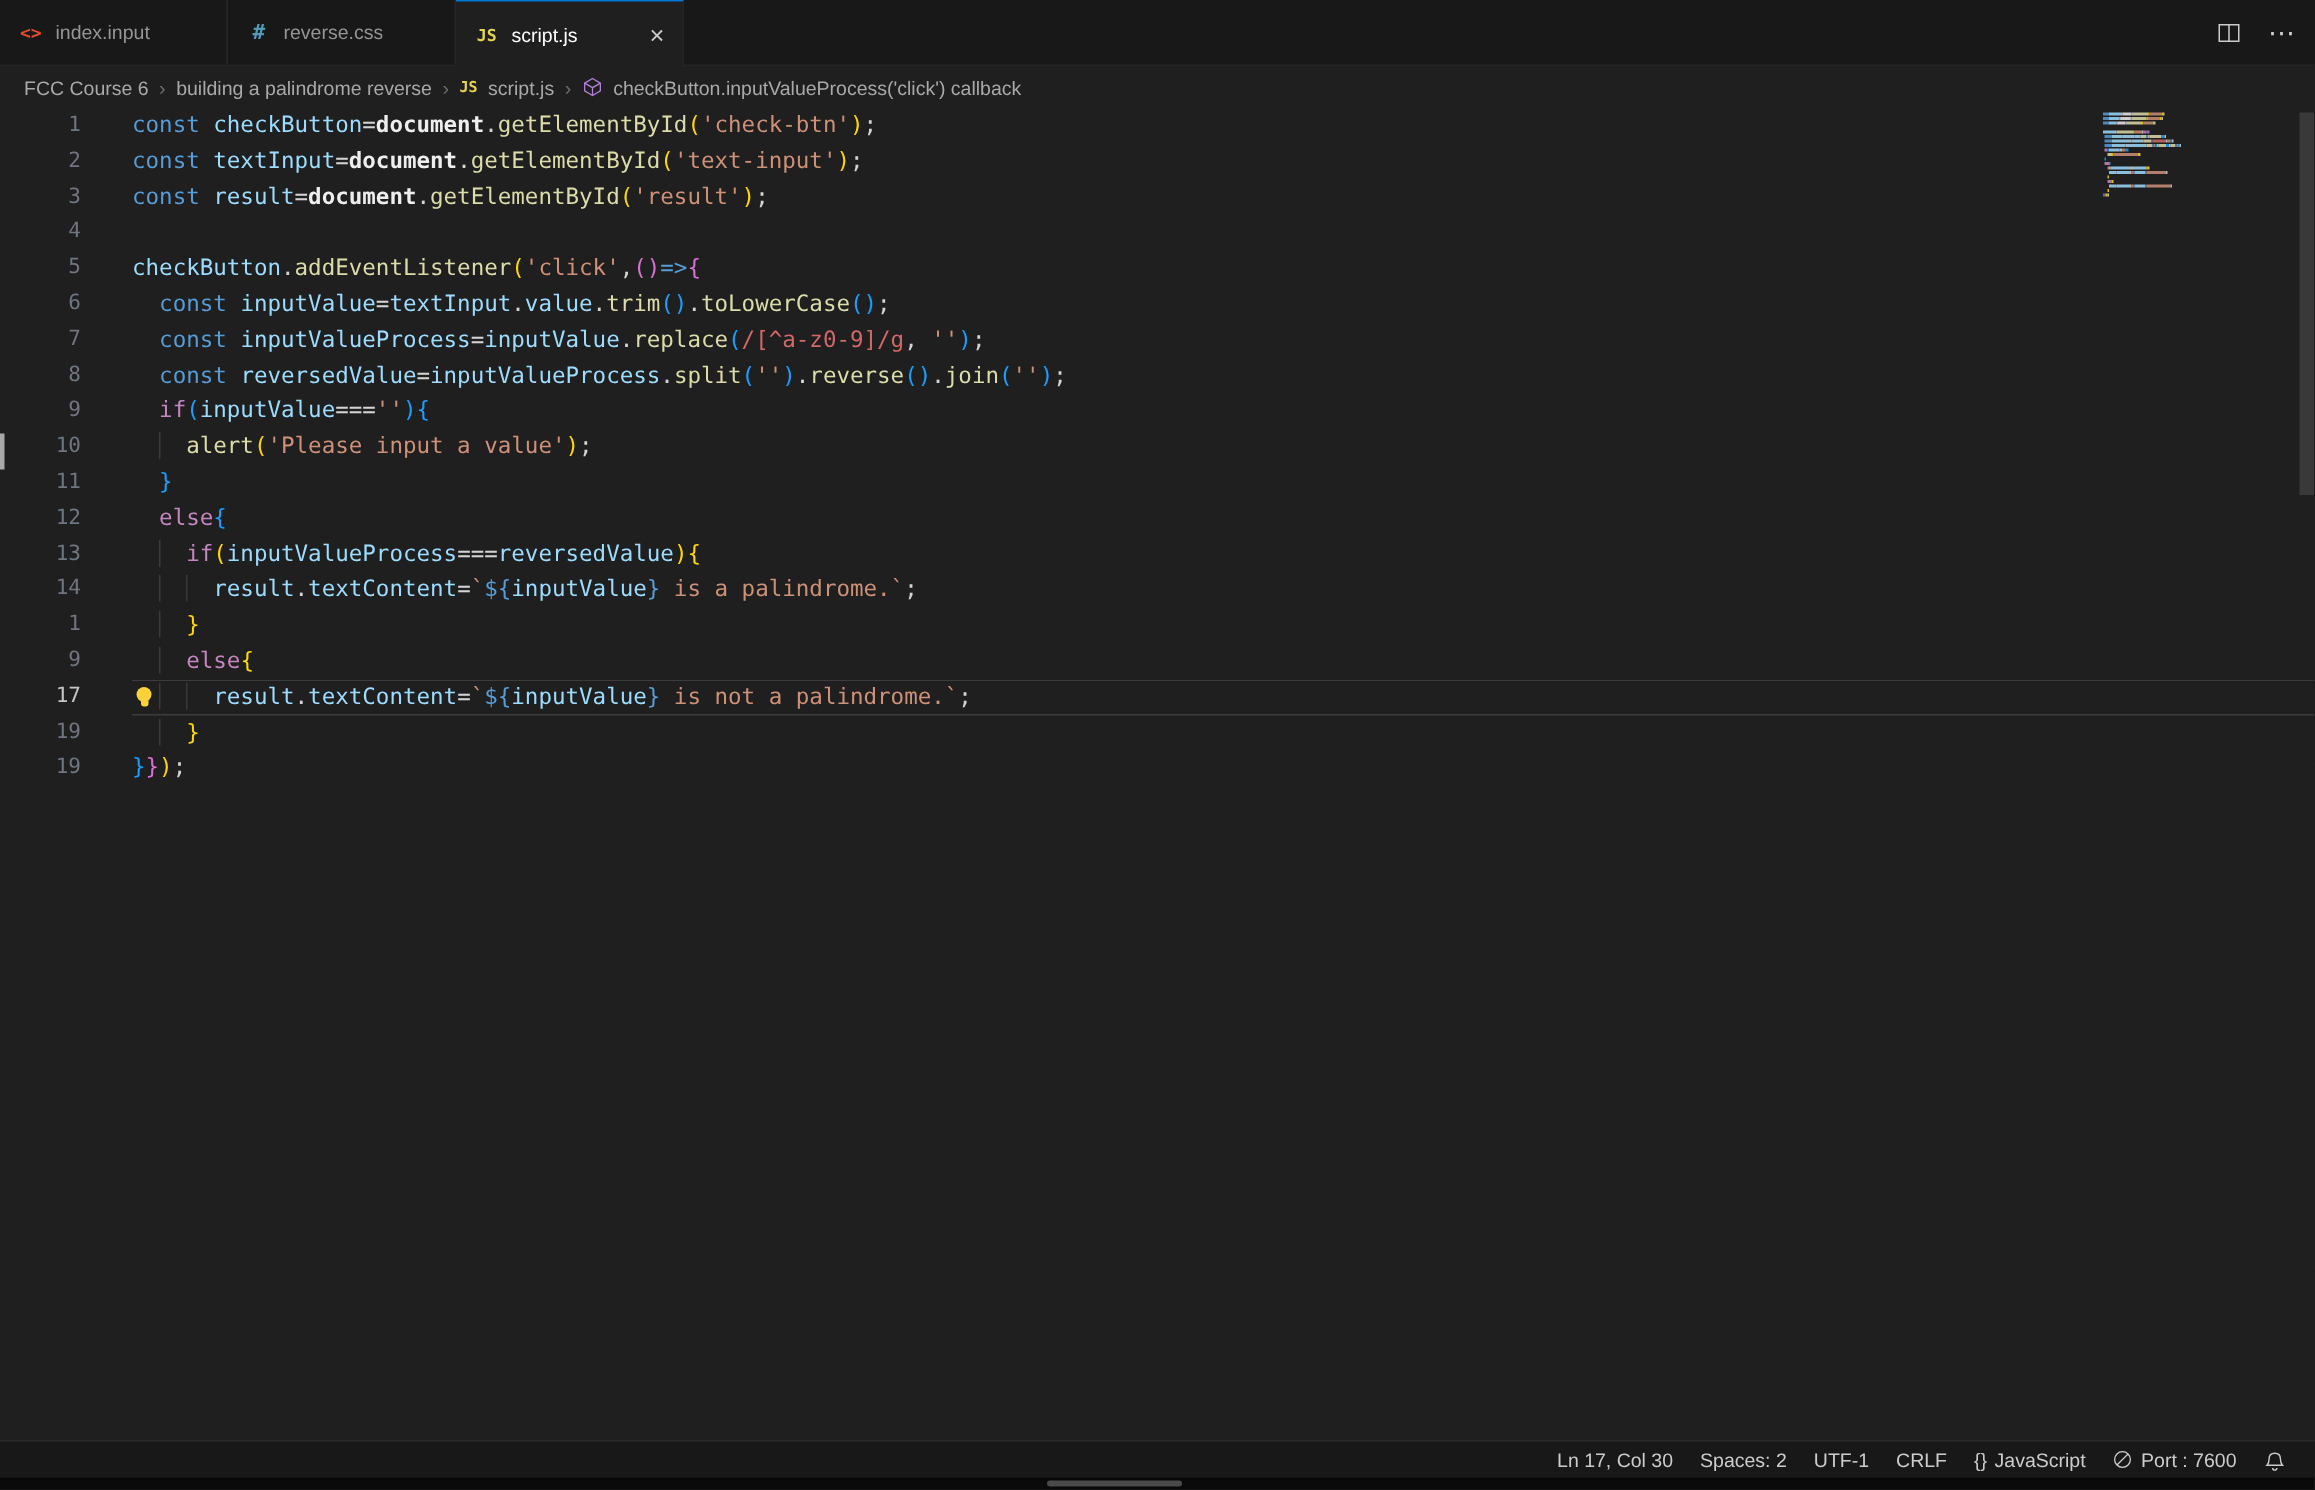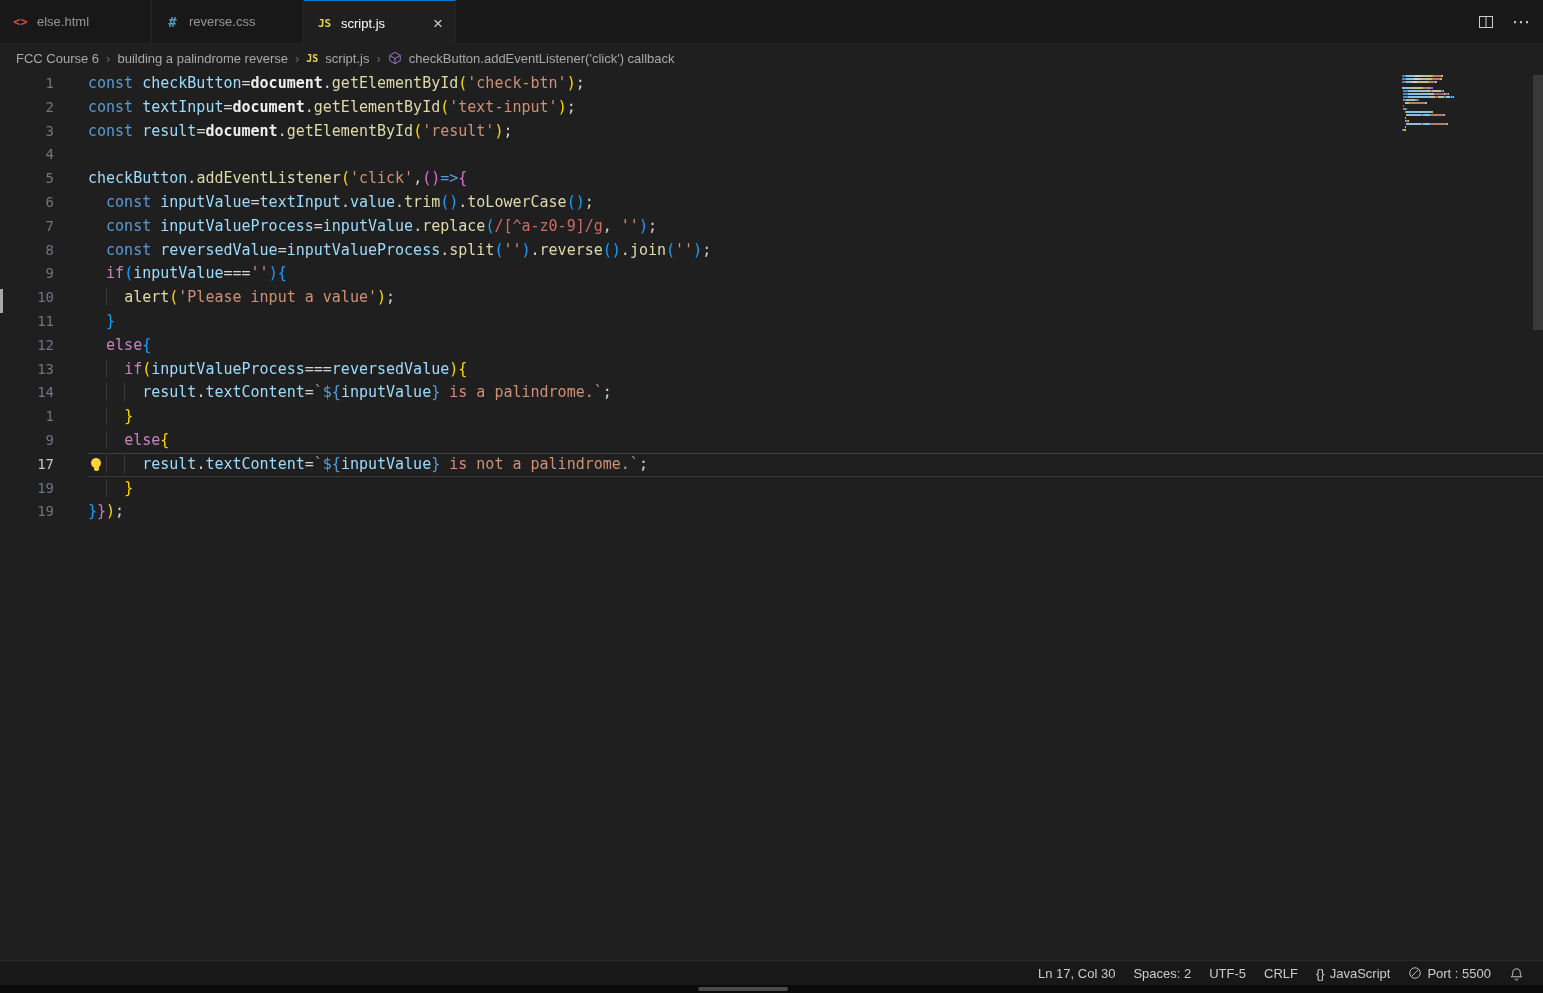--- a/index.html
+++ b/index.html
@@ -77,21 +77,21 @@
              height:100%; white-space:nowrap; }
 </style>
 </head>
 <body>
 
 <div class="app">
 
   <div class="tabbar">
     <div class="tab">
       <span class="ticon html">&lt;&gt;</span>
-      <span class="tlabel">else.html</span>
+      <span class="tlabel">index.input</span>
     </div>
     <div class="tab">
       <span class="ticon css">#</span>
       <span class="tlabel">reverse.css</span>
     </div>
     <div class="tab active">
       <span class="ticon js">JS</span>
       <span class="tlabel">script.js</span>
       <span class="tclose">×</span>
     </div>
@@ -113,21 +113,21 @@
     <span class="sep">›</span>
     <span class="js-mini">JS</span>
     <span class="crumb">script.js</span>
     <span class="sep">›</span>
     <span class="sym">
       <svg width="14" height="14" viewBox="0 0 16 16" fill="none" stroke="#b180d7">
           <path d="M8 1.5 14 5v6L8 14.5 2 11V5z"></path>
           <path d="M2 5l6 3.5L14 5M8 8.5v6"></path>
         </svg>
     </span>
-    <span class="crumb">checkButton.addEventListener('click') callback</span>
+    <span class="crumb">checkButton.inputValueProcess('click') callback</span>
   </div>
 
   <div class="editor">
     <div id="code-lines">
         <div class="line"><span class="num">1</span><span class="gut"></span><span class="content"><span style="color: rgb(86, 156, 214);">const </span><span style="color: rgb(156, 220, 254);">checkButton</span><span style="color: rgb(212, 212, 212);">=</span><span style="color: rgb(238, 238, 238); font-weight: 600;">document</span><span style="color: rgb(212, 212, 212);">.</span><span style="color: rgb(220, 220, 170);">getElementById</span><span style="color: rgb(255, 215, 0);">(</span><span style="color: rgb(206, 145, 120);">'check-btn'</span><span style="color: rgb(255, 215, 0);">)</span><span style="color: rgb(212, 212, 212);">;</span></span></div>
         <div class="line"><span class="num">2</span><span class="gut"></span><span class="content"><span style="color: rgb(86, 156, 214);">const </span><span style="color: rgb(156, 220, 254);">textInput</span><span style="color: rgb(212, 212, 212);">=</span><span style="color: rgb(238, 238, 238); font-weight: 600;">document</span><span style="color: rgb(212, 212, 212);">.</span><span style="color: rgb(220, 220, 170);">getElementById</span><span style="color: rgb(255, 215, 0);">(</span><span style="color: rgb(206, 145, 120);">'text-input'</span><span style="color: rgb(255, 215, 0);">)</span><span style="color: rgb(212, 212, 212);">;</span></span></div>
         <div class="line"><span class="num">3</span><span class="gut"></span><span class="content"><span style="color: rgb(86, 156, 214);">const </span><span style="color: rgb(156, 220, 254);">result</span><span style="color: rgb(212, 212, 212);">=</span><span style="color: rgb(238, 238, 238); font-weight: 600;">document</span><span style="color: rgb(212, 212, 212);">.</span><span style="color: rgb(220, 220, 170);">getElementById</span><span style="color: rgb(255, 215, 0);">(</span><span style="color: rgb(206, 145, 120);">'result'</span><span style="color: rgb(255, 215, 0);">)</span><span style="color: rgb(212, 212, 212);">;</span></span></div>
         <div class="line"><span class="num">4</span><span class="gut"></span><span class="content"></span></div>
         <div class="line"><span class="num">5</span><span class="gut"></span><span class="content"><span style="color: rgb(156, 220, 254);">checkButton</span><span style="color: rgb(212, 212, 212);">.</span><span style="color: rgb(220, 220, 170);">addEventListener</span><span style="color: rgb(255, 215, 0);">(</span><span style="color: rgb(206, 145, 120);">'click'</span><span style="color: rgb(212, 212, 212);">,</span><span style="color: rgb(218, 112, 214);">()</span><span style="color: rgb(86, 156, 214);">=&gt;</span><span style="color: rgb(218, 112, 214);">{</span></span></div>
         <div class="line"><span class="num">6</span><span class="gut"></span><span class="content"><span>  </span><span style="color: rgb(86, 156, 214);">const </span><span style="color: rgb(156, 220, 254);">inputValue</span><span style="color: rgb(212, 212, 212);">=</span><span style="color: rgb(156, 220, 254);">textInput</span><span style="color: rgb(212, 212, 212);">.</span><span style="color: rgb(156, 220, 254);">value</span><span style="color: rgb(212, 212, 212);">.</span><span style="color: rgb(220, 220, 170);">trim</span><span style="color: rgb(23, 159, 255);">()</span><span style="color: rgb(212, 212, 212);">.</span><span style="color: rgb(220, 220, 170);">toLowerCase</span><span style="color: rgb(23, 159, 255);">()</span><span style="color: rgb(212, 212, 212);">;</span></span></div>
@@ -332,34 +332,34 @@
     <div class="vscroll">
       <div class="vthumb"></div>
     </div>
   </div>
 
   <div class="left-strip"></div>
 
   <div class="statusbar">
     <span class="sb-item">Ln 17, Col 30</span>
     <span class="sb-item">Spaces: 2</span>
-    <span class="sb-item">UTF-5</span>
+    <span class="sb-item">UTF-1</span>
     <span class="sb-item">CRLF</span>
     <span class="sb-item">
       <span>{}</span>
       <span>JavaScript</span>
     </span>
     <span class="sb-item">
       <span style="display:flex;">
         <svg width="14" height="14" viewBox="0 0 16 16" fill="none" stroke="#cccccc">
             <circle cx="8" cy="8" r="6"></circle>
             <line x1="3.8" y1="12.2" x2="12.2" y2="3.8"></line>
           </svg>
       </span>
-      <span>Port : 5500</span>
+      <span>Port : 7600</span>
     </span>
     <span class="sb-item">
       <svg width="15" height="15" viewBox="0 0 16 16" fill="none" stroke="#cccccc">
           <path d="M13.5 11.5h-11c1-1 1.5-2 1.5-4.5 0-2.5 1.5-4 4-4s4 1.5 4 4c0 2.5.5 3.5 1.5 4.5z"></path>
           <path d="M6.5 13.5a1.5 1.5 0 0 0 3 0"></path>
         </svg>
     </span>
   </div>
 
   <div class="bottombar">

